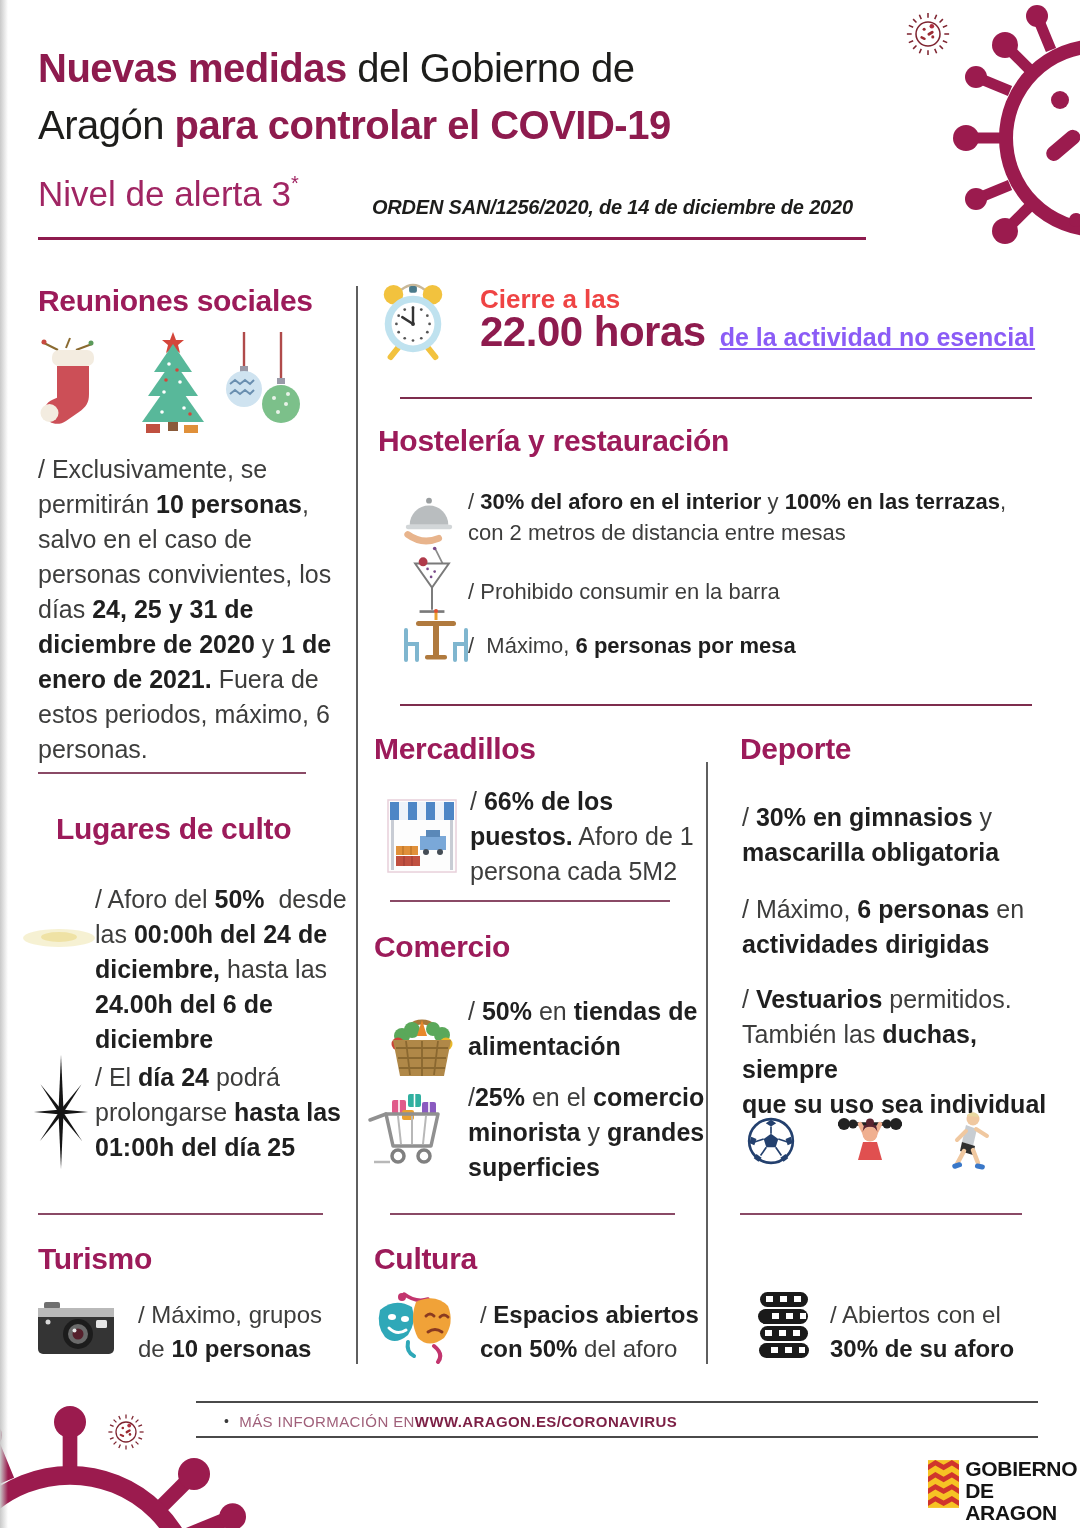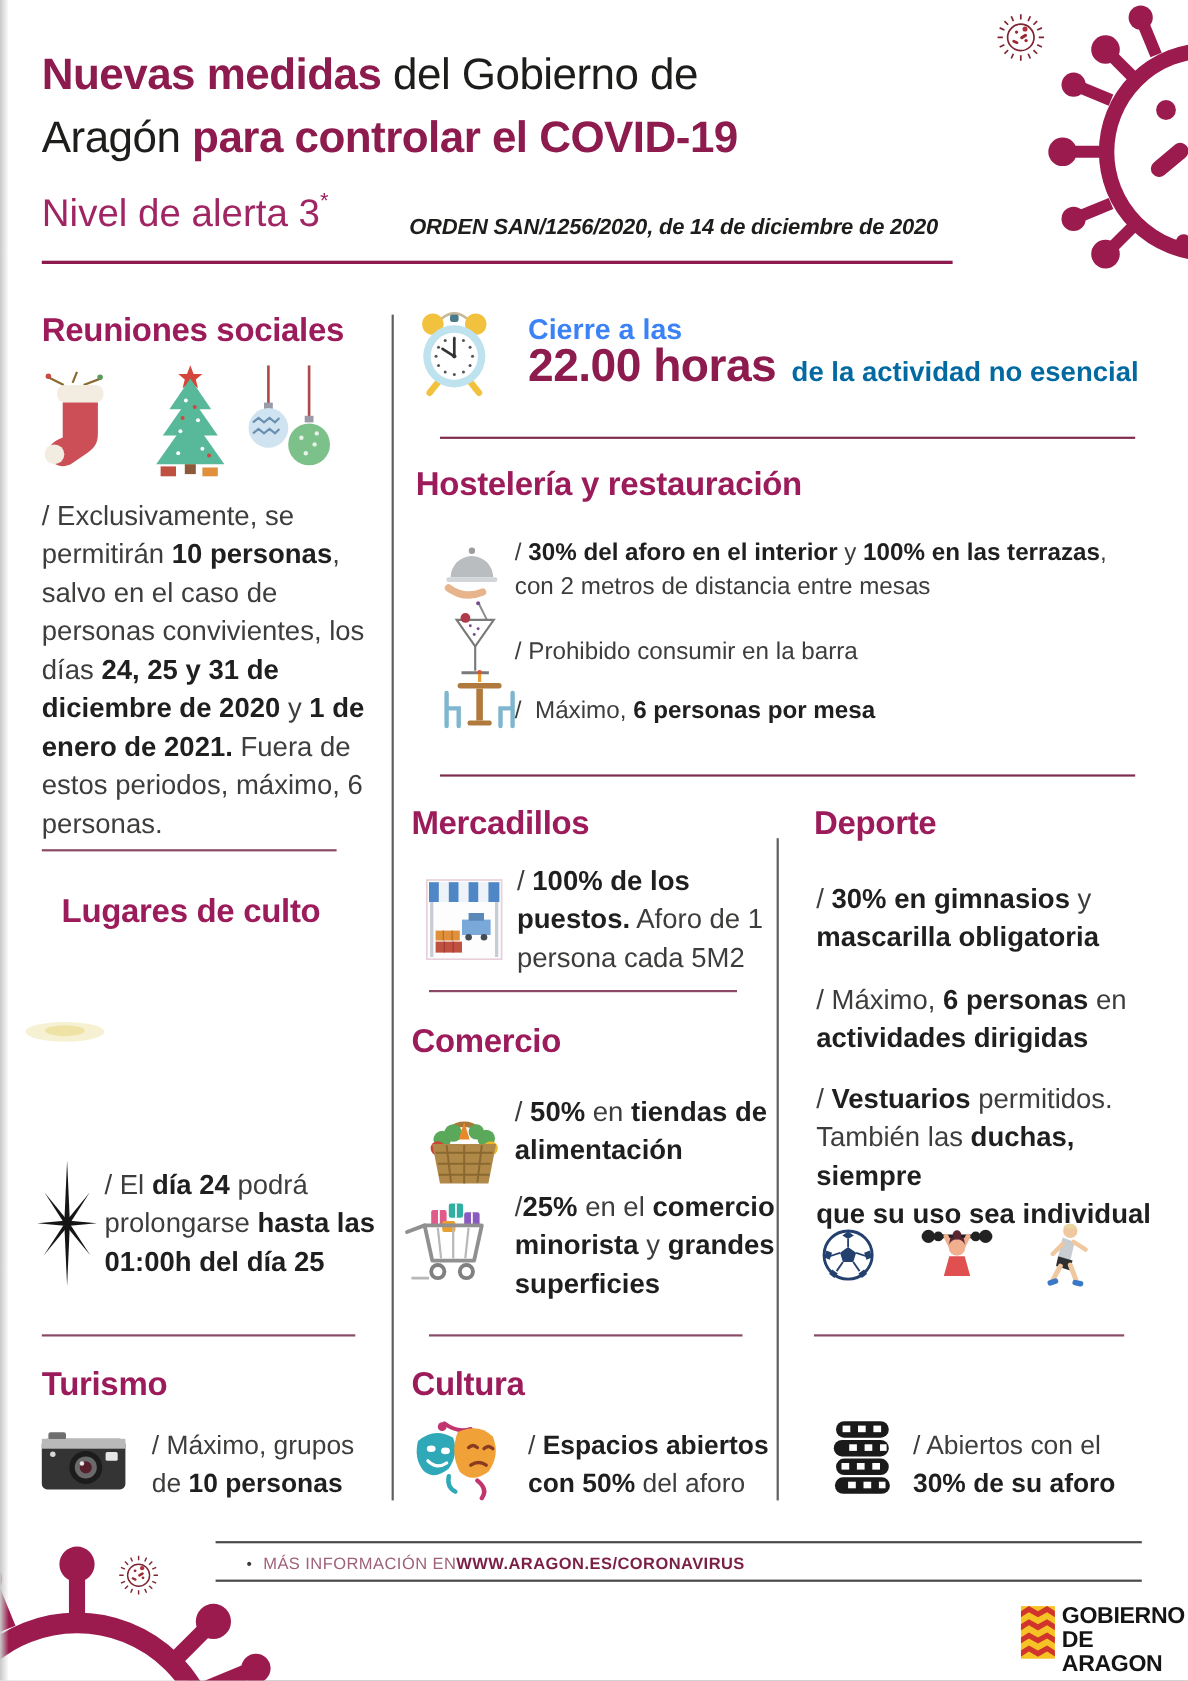--- a/index.html
+++ b/index.html
@@ -15,24 +15,24 @@
   .h{font-size:30px;font-weight:700;color:#9c1b5a;letter-spacing:-0.3px;}
   .body-25{font-size:25px;line-height:35px;color:#3d3d3c;}
   .body-24{font-size:24px;line-height:34px;color:#3d3d3c;}
   .body-22{font-size:22px;line-height:31px;color:#3d3d3c;}
   .b{font-weight:700;color:#1f1f1f;}
   .m{color:#8e1b4e;}
   .hr{background:#8e1b4e;height:3px;}
   .hr2{background:#7e2d4e;height:2px;}
   .hr-soft{background:#8a4a66;height:2px;}
   .vline{background:#5f5f5f;width:2px;}
-  .closure-prefix{font-size:26px;font-weight:700;color:#3b82f6;}
+  .closure-prefix{font-size:26px;font-weight:700;color:#ef4444;}
   .closure-row{display:flex;align-items:baseline;}
   .closure-time{font-size:42px;font-weight:700;color:#8e1b4e;letter-spacing:-0.5px;}
-  .closure-suffix{font-size:25px;font-weight:700;color:#0369a1;margin-left:14px;}
+  .closure-suffix{font-size:25px;font-weight:700;color:#8b5cf6;margin-left:14px;text-decoration:underline;}
   .footer-line{background:#4a4a4a;height:2px;}
   .footer-info{display:flex;align-items:center;font-size:15px;letter-spacing:0.4px;}
   .footer-bullet{color:#3a3a3a;margin-right:10px;font-size:14px;}
   .footer-prefix{color:#a0607a;font-weight:400;}
   .footer-url{color:#7c1f45;font-weight:700;}
   .logo-text{font-size:21px;line-height:22px;font-weight:800;color:#141414;letter-spacing:-0.3px;}
 </style>
 </head>
 <body>
 
@@ -204,20 +204,25 @@
 
   <div class="abs hr-soft" style="left:38px;top:772px;width:268px;"></div>
 
   <div class="abs h" style="left:38px;top:812px;margin-left:18px;">Lugares de culto</div>
 
   <svg class="abs" style="left:20px;top:922px;" width="78" height="32" viewBox="0 0 78 32">
     <ellipse cx="39" cy="16" rx="36" ry="9" fill="#f3ecc4" opacity="0.75"></ellipse>
     <ellipse cx="39" cy="15" rx="18" ry="5" fill="#eedf9a" opacity="0.8"></ellipse>
   </svg>
 
+  <div class="abs rich body-25" style="left:95px;top:882px;width:260px;"><span>/ Aforo del </span><span class="b">50%</span><span>  desde
+las </span><span class="b">00:00h del 24 de
+diciembre,</span><span> hasta las
+</span><span class="b">24.00h del 6 de
+diciembre</span></div>
 
   <svg class="abs" style="left:28px;top:1052px;" width="66" height="120" viewBox="0 0 90 156">
     <g fill="#151515">
       <polygon points="45,0 48.5,78 45,156 41.5,78"></polygon>
       <polygon points="8,78 45,74.5 82,78 45,81.5"></polygon>
       <polygon points="17,40 46.5,76 74,118 42.5,80"></polygon>
       <polygon points="73,40 43.5,76 16,118 47.5,80"></polygon>
     </g>
   </svg>
 
@@ -346,21 +351,21 @@
         <line x1="26" y1="58" x2="26" y2="68"></line>
       </g>
     <g stroke="#b06a20" stroke-width="1">
         <line x1="17" y1="48" x2="17" y2="57"></line>
         <line x1="25" y1="48" x2="25" y2="57"></line>
       </g>
     <circle cx="40" cy="54" r="3" fill="#444c55"></circle>
       <circle cx="54" cy="54" r="3" fill="#444c55"></circle>
   </svg>
 
-  <div class="abs rich body-25" style="left:470px;top:784px;width:230px;"><span>/ </span><span class="b">100% de los
+  <div class="abs rich body-25" style="left:470px;top:784px;width:230px;"><span>/ </span><span class="b">66% de los
 puestos.</span><span> Aforo de 1
 persona cada 5M2</span></div>
 
   <div class="abs hr-soft" style="left:390px;top:900px;width:280px;"></div>
 
   <div class="abs h" style="left:374px;top:930px;">Comercio</div>
 
   <svg class="abs" style="left:384px;top:1006px;" width="76" height="74" viewBox="0 0 76 74">
     <path d="M21 32 a17 16 0 0 1 34 0" stroke="#a87838" stroke-width="5" fill="none"></path>
     <g fill="#5aa85a">

